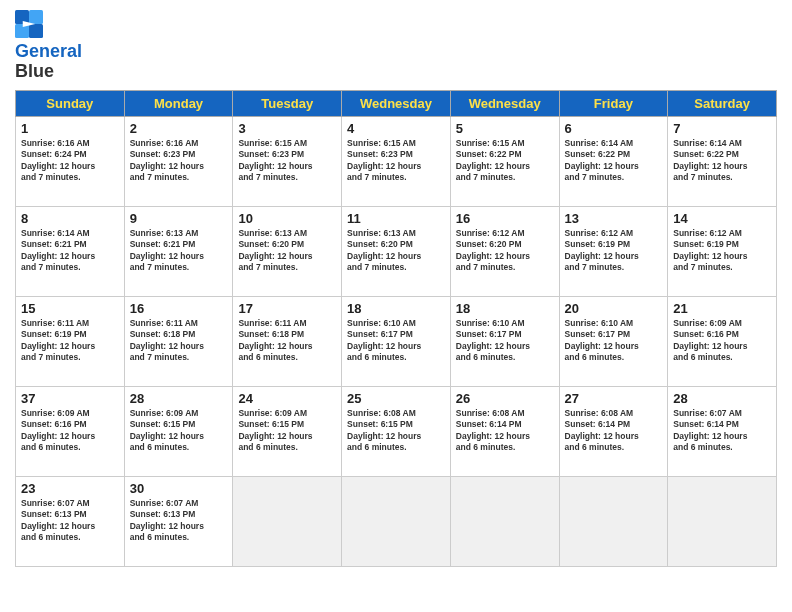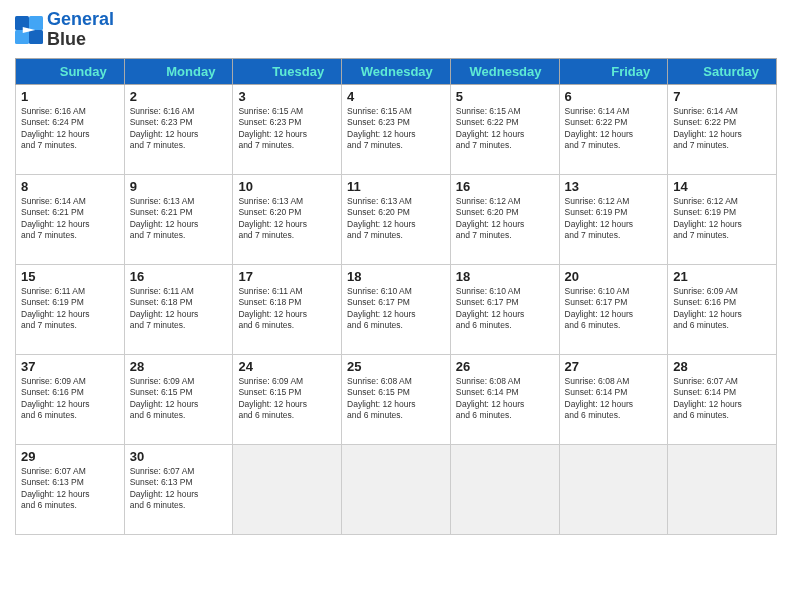--- a/index.html
+++ b/index.html
@@ -12,22 +12,23 @@
       padding: 10px 15px;
     }
     .header-row {
       display: flex;
       justify-content: space-between;
       align-items: flex-start;
       margin-bottom: 8px;
     }
     .logo {
       display: flex;
-      align-items: center;
+      align-items: flex-start;
       gap: 4px;
+      flex-direction: column;
     }
     .logo-text {
       font-size: 18px;
       font-weight: bold;
       color: #333;
       line-height: 1.1;
     }
     .logo-text span { color: #1565c0; }
     .logo-icon {
       width: 28px;
@@ -46,25 +47,25 @@
       font-size: 14px;
       color: #555;
     }
     .calendar {
       width: 100%;
       border-collapse: collapse;
       table-layout: fixed;
     }
     .calendar th {
       background: #1565c0;
-      color: #5eead4;
+      color: #fde047;
       font-size: 13px;
       font-weight: bold;
-      text-align: right;
-      padding: 5px 17px;
+      text-align: center;
+      padding: 5px 4px;
       border: 1px solid #aaa;
     }
     .calendar td {
       border: 1px solid #ccc;
       vertical-align: top;
       padding: 4px 5px;
       height: 90px;
       background: #fff;
     }
     .calendar td.empty {
@@ -74,20 +75,21 @@
       font-size: 13px;
       font-weight: bold;
       color: #222;
       display: block;
       margin-bottom: 2px;
     }
     .day-info {
       font-size: 8.5px;
       color: #333;
       line-height: 1.35;
+      font-weight: bold;
     }
   </style>
 </head>
 <body>
 
 <div class="header-row">
   <div class="logo">
     <svg class="logo-icon" viewBox="0 0 36 36">
       <rect x="0" y="0" width="18" height="18" fill="#1565c0" rx="2"></rect>
       <rect x="18" y="0" width="18" height="18" fill="#42a5f5" rx="2"></rect>
@@ -319,21 +321,21 @@
         <td>
           <span class="day-num">28</span>
           <div class="day-info" style="white-space: pre-line;">Sunrise: 6:07 AM
 Sunset: 6:14 PM
 Daylight: 12 hours
 and 6 minutes.</div>
         </td>
       </tr>
       <tr>
         <td>
-          <span class="day-num">29</span>
+          <span class="day-num">23</span>
           <div class="day-info" style="white-space: pre-line;">Sunrise: 6:07 AM
 Sunset: 6:13 PM
 Daylight: 12 hours
 and 6 minutes.</div>
         </td>
         <td>
           <span class="day-num">30</span>
           <div class="day-info" style="white-space: pre-line;">Sunrise: 6:07 AM
 Sunset: 6:13 PM
 Daylight: 12 hours

